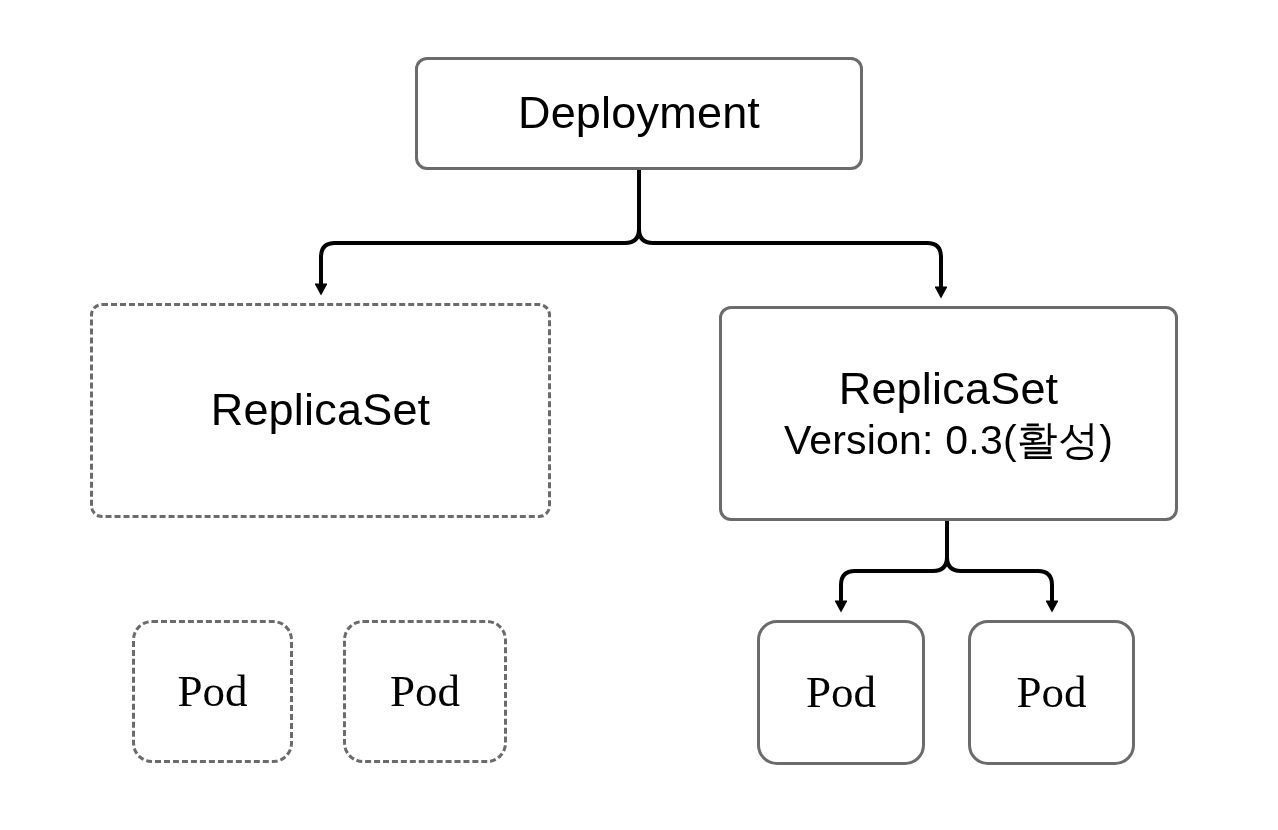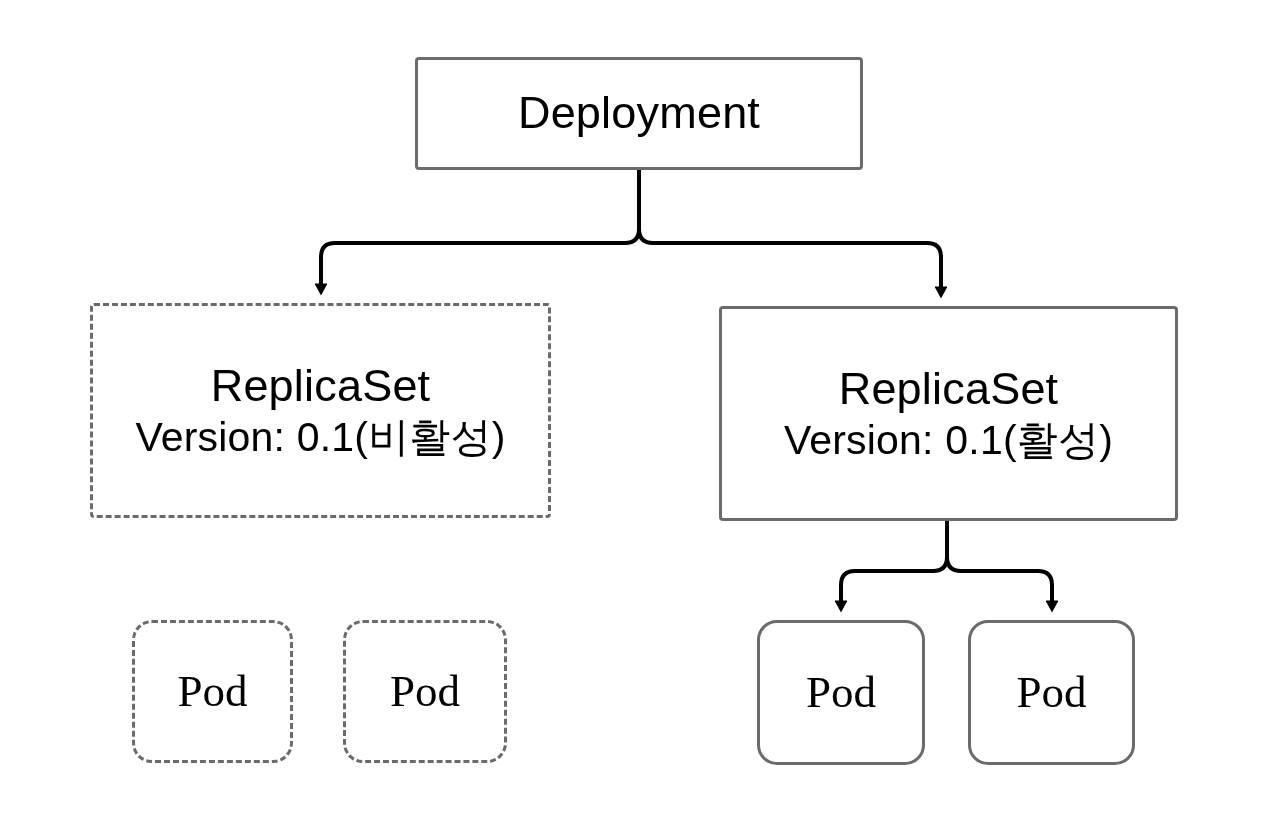--- a/index.html
+++ b/index.html
@@ -38,21 +38,21 @@
     text-align: center;
     line-height: 1.16;
   }
   .node.solid {
     border: 3px solid #6b6b6b;
   }
   .node.dashed {
     border: 3px dashed #6b6b6b;
   }
   .node.rounded-lg {
-    border-radius: 4px;
+    border-radius: 12px;
   }
   .node.rounded-sm {
     border-radius: 20px;
   }
   .title-line {
     font-size: 45px;
     letter-spacing: 0.2px;
     white-space: nowrap;
   }
   .sub-line {
@@ -132,26 +132,25 @@
 
     <path d="M 947 521 L 947 557 Q 947 571 961 571 L 1038 571 Q 1052 571 1052 585 L 1052 601" fill="none" stroke="#000000" stroke-width="4" marker-end="url(#arrowFilled)"></path>
   </svg>
 
   <div class="node solid rounded-lg" id="node-deployment">
     <div class="title-line">Deployment</div>
   </div>
 
   <div class="node dashed rounded-lg" id="node-replicaset-old">
     <div class="title-line">ReplicaSet</div>
-    <div class="sub-line">Version: 0.1(비활성)</div>
   </div>
 
   <div class="node solid rounded-lg" id="node-replicaset-new">
     <div class="title-line">ReplicaSet</div>
-    <div class="sub-line">Version: 0.1(활성)</div>
+    <div class="sub-line">Version: 0.3(활성)</div>
   </div>
 
   <div class="node dashed rounded-sm" id="node-pod-old-1">
     <div class="pod-label">Pod</div>
   </div>
 
   <div class="node dashed rounded-sm" id="node-pod-old-2">
     <div class="pod-label">Pod</div>
   </div>
 

